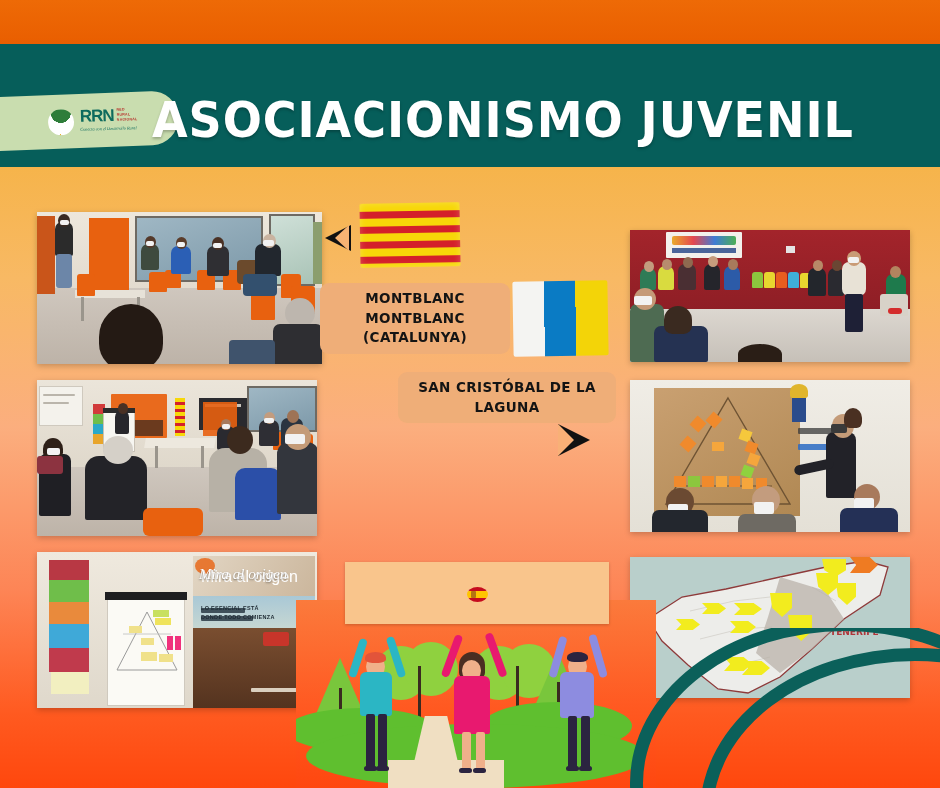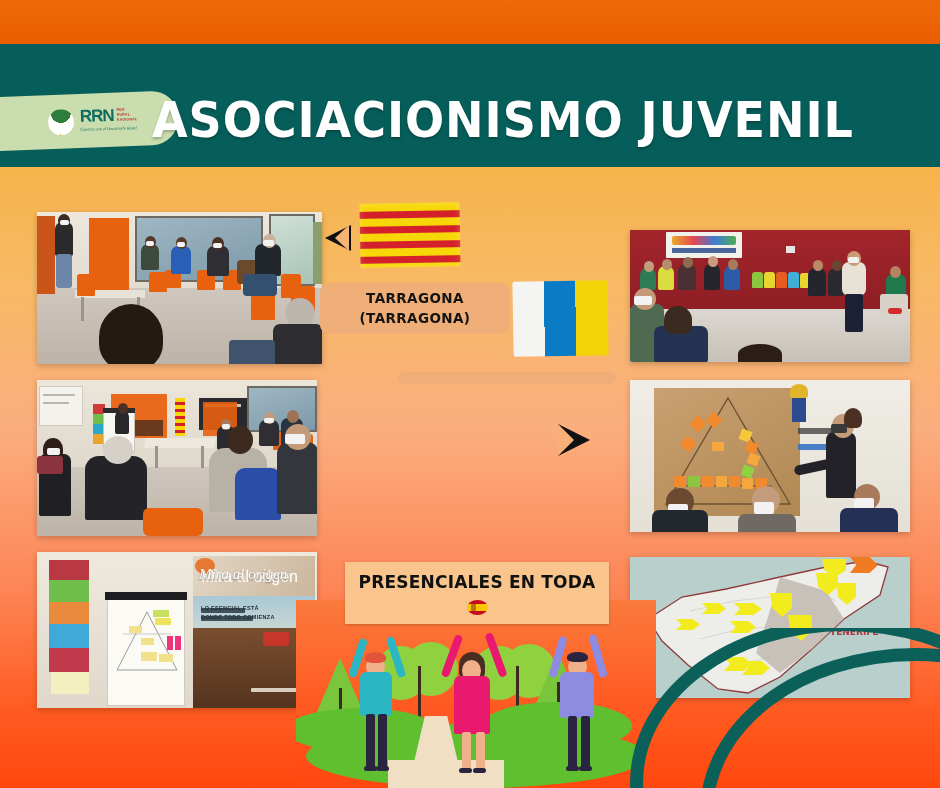--- a/index.html
+++ b/index.html
@@ -482,23 +482,25 @@
     <div style="position:absolute;left:94px;top:100px;width:28px;height:14px;background:#F2EC1E;clip-path:polygon(0 0,70% 0,100% 50%,70% 100%,0 100%,22% 50%);"></div>
     <div style="position:absolute;left:112px;top:104px;width:28px;height:14px;background:#F2EC1E;clip-path:polygon(0 0,70% 0,100% 50%,70% 100%,0 100%,22% 50%);"></div>
   </div>
 
   <div class="arrow-left"></div>
   <div class="flag-cat"></div>
   <div class="flag-can"></div>
   <div class="arrow-right"></div>
 
   <div class="loc-label loc-1">
-    <div>TARRAGONA (TARRAGONA)</div>
+    <div>MONTBLANC</div>
+    <div>MONTBLANC (CATALUNYA)</div>
   </div>
   <div class="loc-label loc-2">
+    <div>SAN CRISTÓBAL DE LA LAGUNA</div>
   </div>
 
   <div class="illu">
     <div class="illu-sky"></div>
 
     <div class="tree-p" style="left:20px;top:58px;"></div>
     <div class="trunk" style="left:43px;top:88px;height:34px;"></div>
     <div class="tree-c" style="left:78px;top:46px;"></div>
     <div class="tree-c" style="left:108px;top:42px;"></div>
     <div class="trunk" style="left:122px;top:66px;height:52px;"></div>
@@ -548,21 +550,20 @@
       <div class="torso" style="left:264px;top:72px;width:34px;height:46px;background:#8D8CE0;"></div>
       <div class="leg" style="left:272px;top:116px;height:52px;"></div>
       <div class="leg" style="left:285px;top:116px;height:52px;"></div>
       <div class="shoe" style="left:270px;top:166px;"></div>
       <div class="shoe" style="left:283px;top:166px;"></div>
     </div>
   </div>
 
   <div class="banner">
     <div class="banner-txt">
-      <span>PRESENCIALES EN TODA</span>
       <span class="flag-es"></span>
     </div>
   </div>
 
   <div class="stripes">
     <div class="stripe s1"></div>
     <div class="stripe s2"></div>
   </div>
 
 </div>

